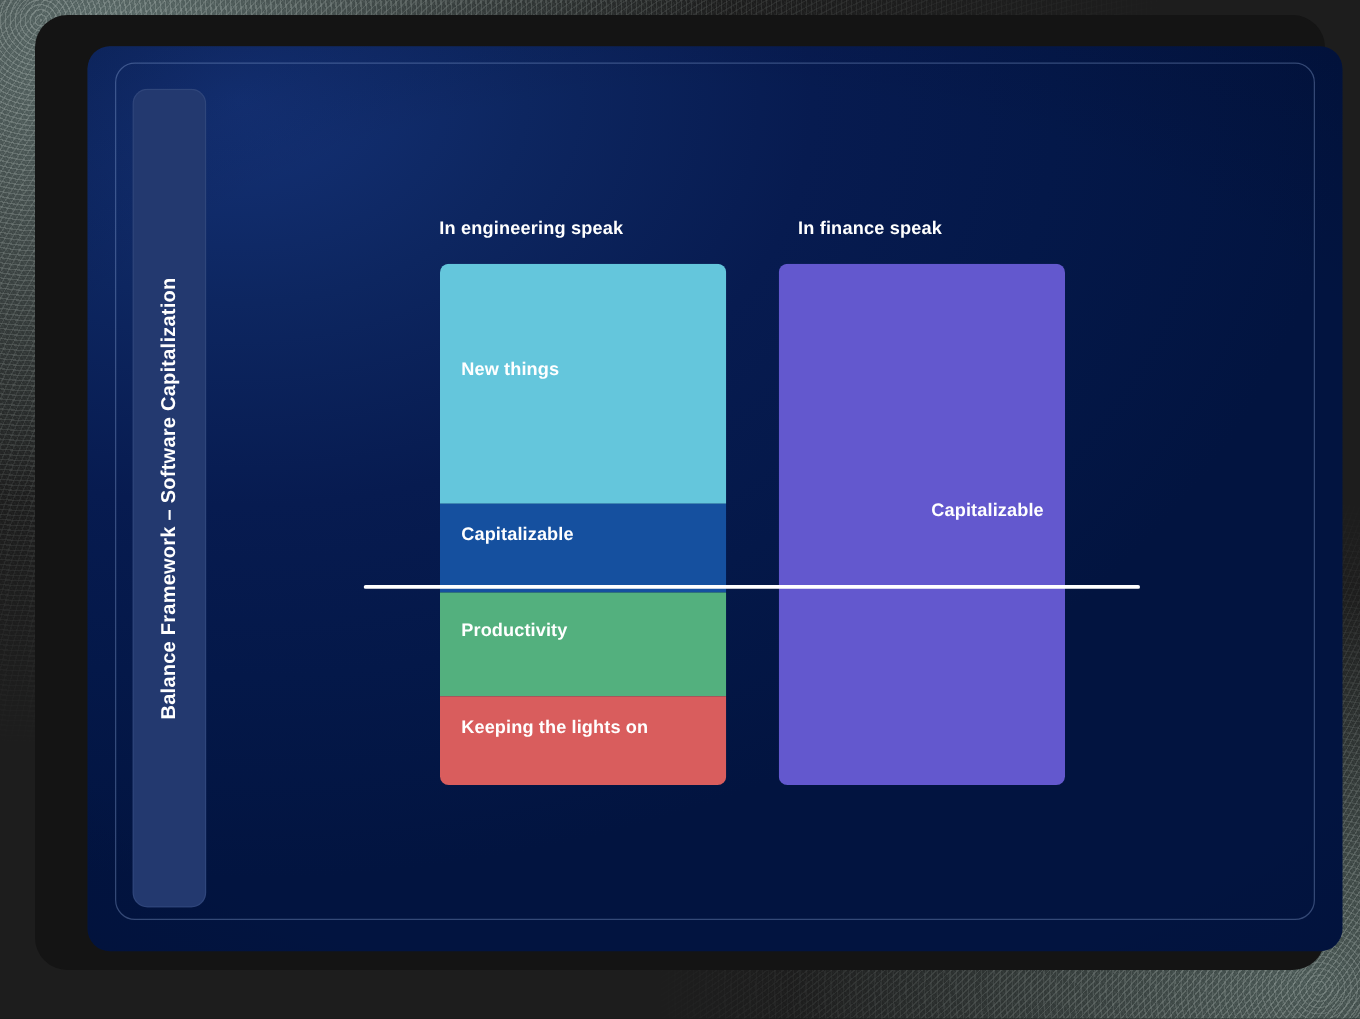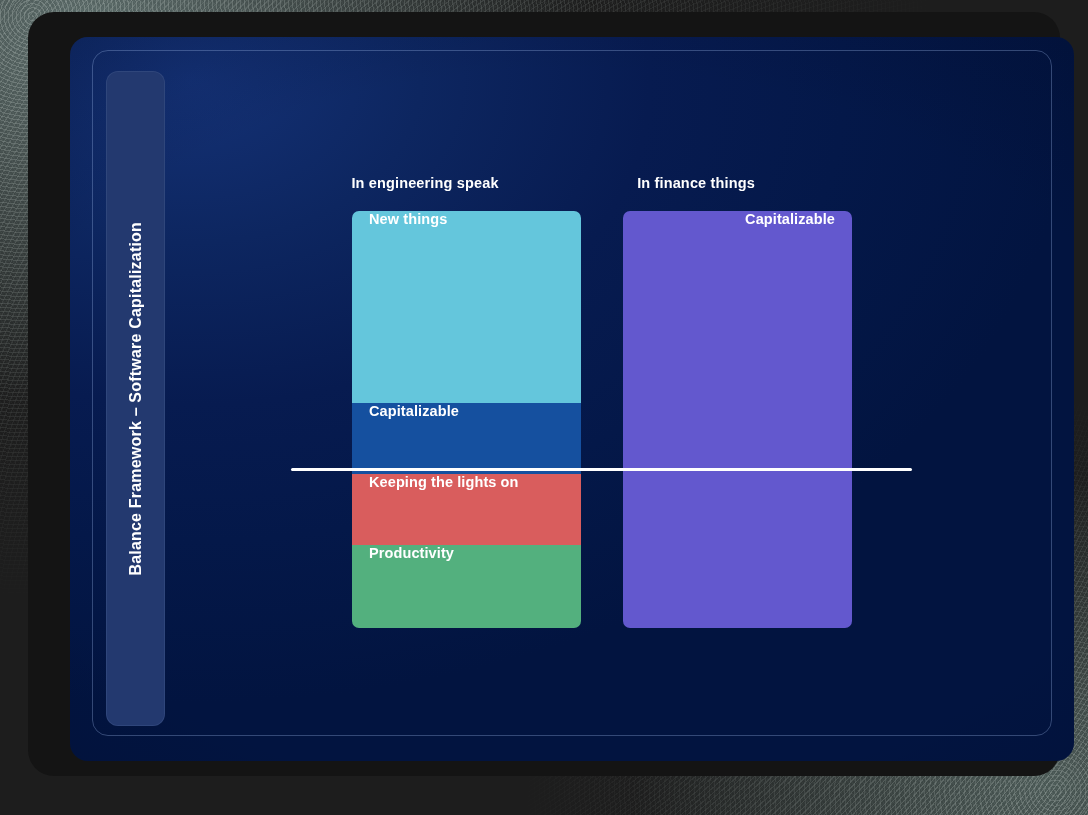--- a/index.html
+++ b/index.html
@@ -120,21 +120,21 @@
     overflow: hidden;
     display: flex;
     flex-direction: column;
   }
   #col-engineering { left: 282px; top: 174px; width: 229px; height: 417px; }
   #col-finance     { left: 553px; top: 174px; width: 229px; height: 417px; }
 
   .seg {
     box-sizing: border-box;
     display: flex;
-    align-items: flex-start;
+    align-items: center;
     position: relative;
   }
   .seg-label {
     font-size: 14.5px;
     font-weight: 600;
     color: #ffffff;
     letter-spacing: .1px;
     white-space: nowrap;
     padding: 0 17px 21px 17px;
     width: 100%;
@@ -166,38 +166,38 @@
       <div id="inner-border"></div>
 
       <div id="sidebar">
         <span id="sidebar-label">Balance Framework – Software Capitalization</span>
       </div>
 
       <div id="plot">
 
         <div class="col-header" id="header-eng">In engineering speak</div>
 
-        <div class="col-header" id="header-fin">In finance things</div>
+        <div class="col-header" id="header-fin">In finance speak</div>
 
         <div class="column" id="col-engineering">
 
           <div class="seg" style="flex: 46 0 0; background: #64c6dc;">
             <span class="seg-label">New things</span>
           </div>
 
           <div class="seg" style="flex: 17 0 0; background: #15509f;">
             <span class="seg-label">Capitalizable</span>
           </div>
 
+          <div class="seg" style="flex: 20 0 0; background: #53b07e;">
+            <span class="seg-label">Productivity</span>
+          </div>
+
           <div class="seg" style="flex: 17 0 0; background: #d95d5d;">
             <span class="seg-label">Keeping the lights on</span>
-          </div>
-
-          <div class="seg" style="flex: 20 0 0; background: #53b07e;">
-            <span class="seg-label">Productivity</span>
           </div>
         </div>
 
         <div class="column" id="col-finance">
 
           <div class="seg" style="flex: 63 0 0; background: #6358ce;">
             <span class="seg-label right">Capitalizable</span>
           </div>
 
         </div>

